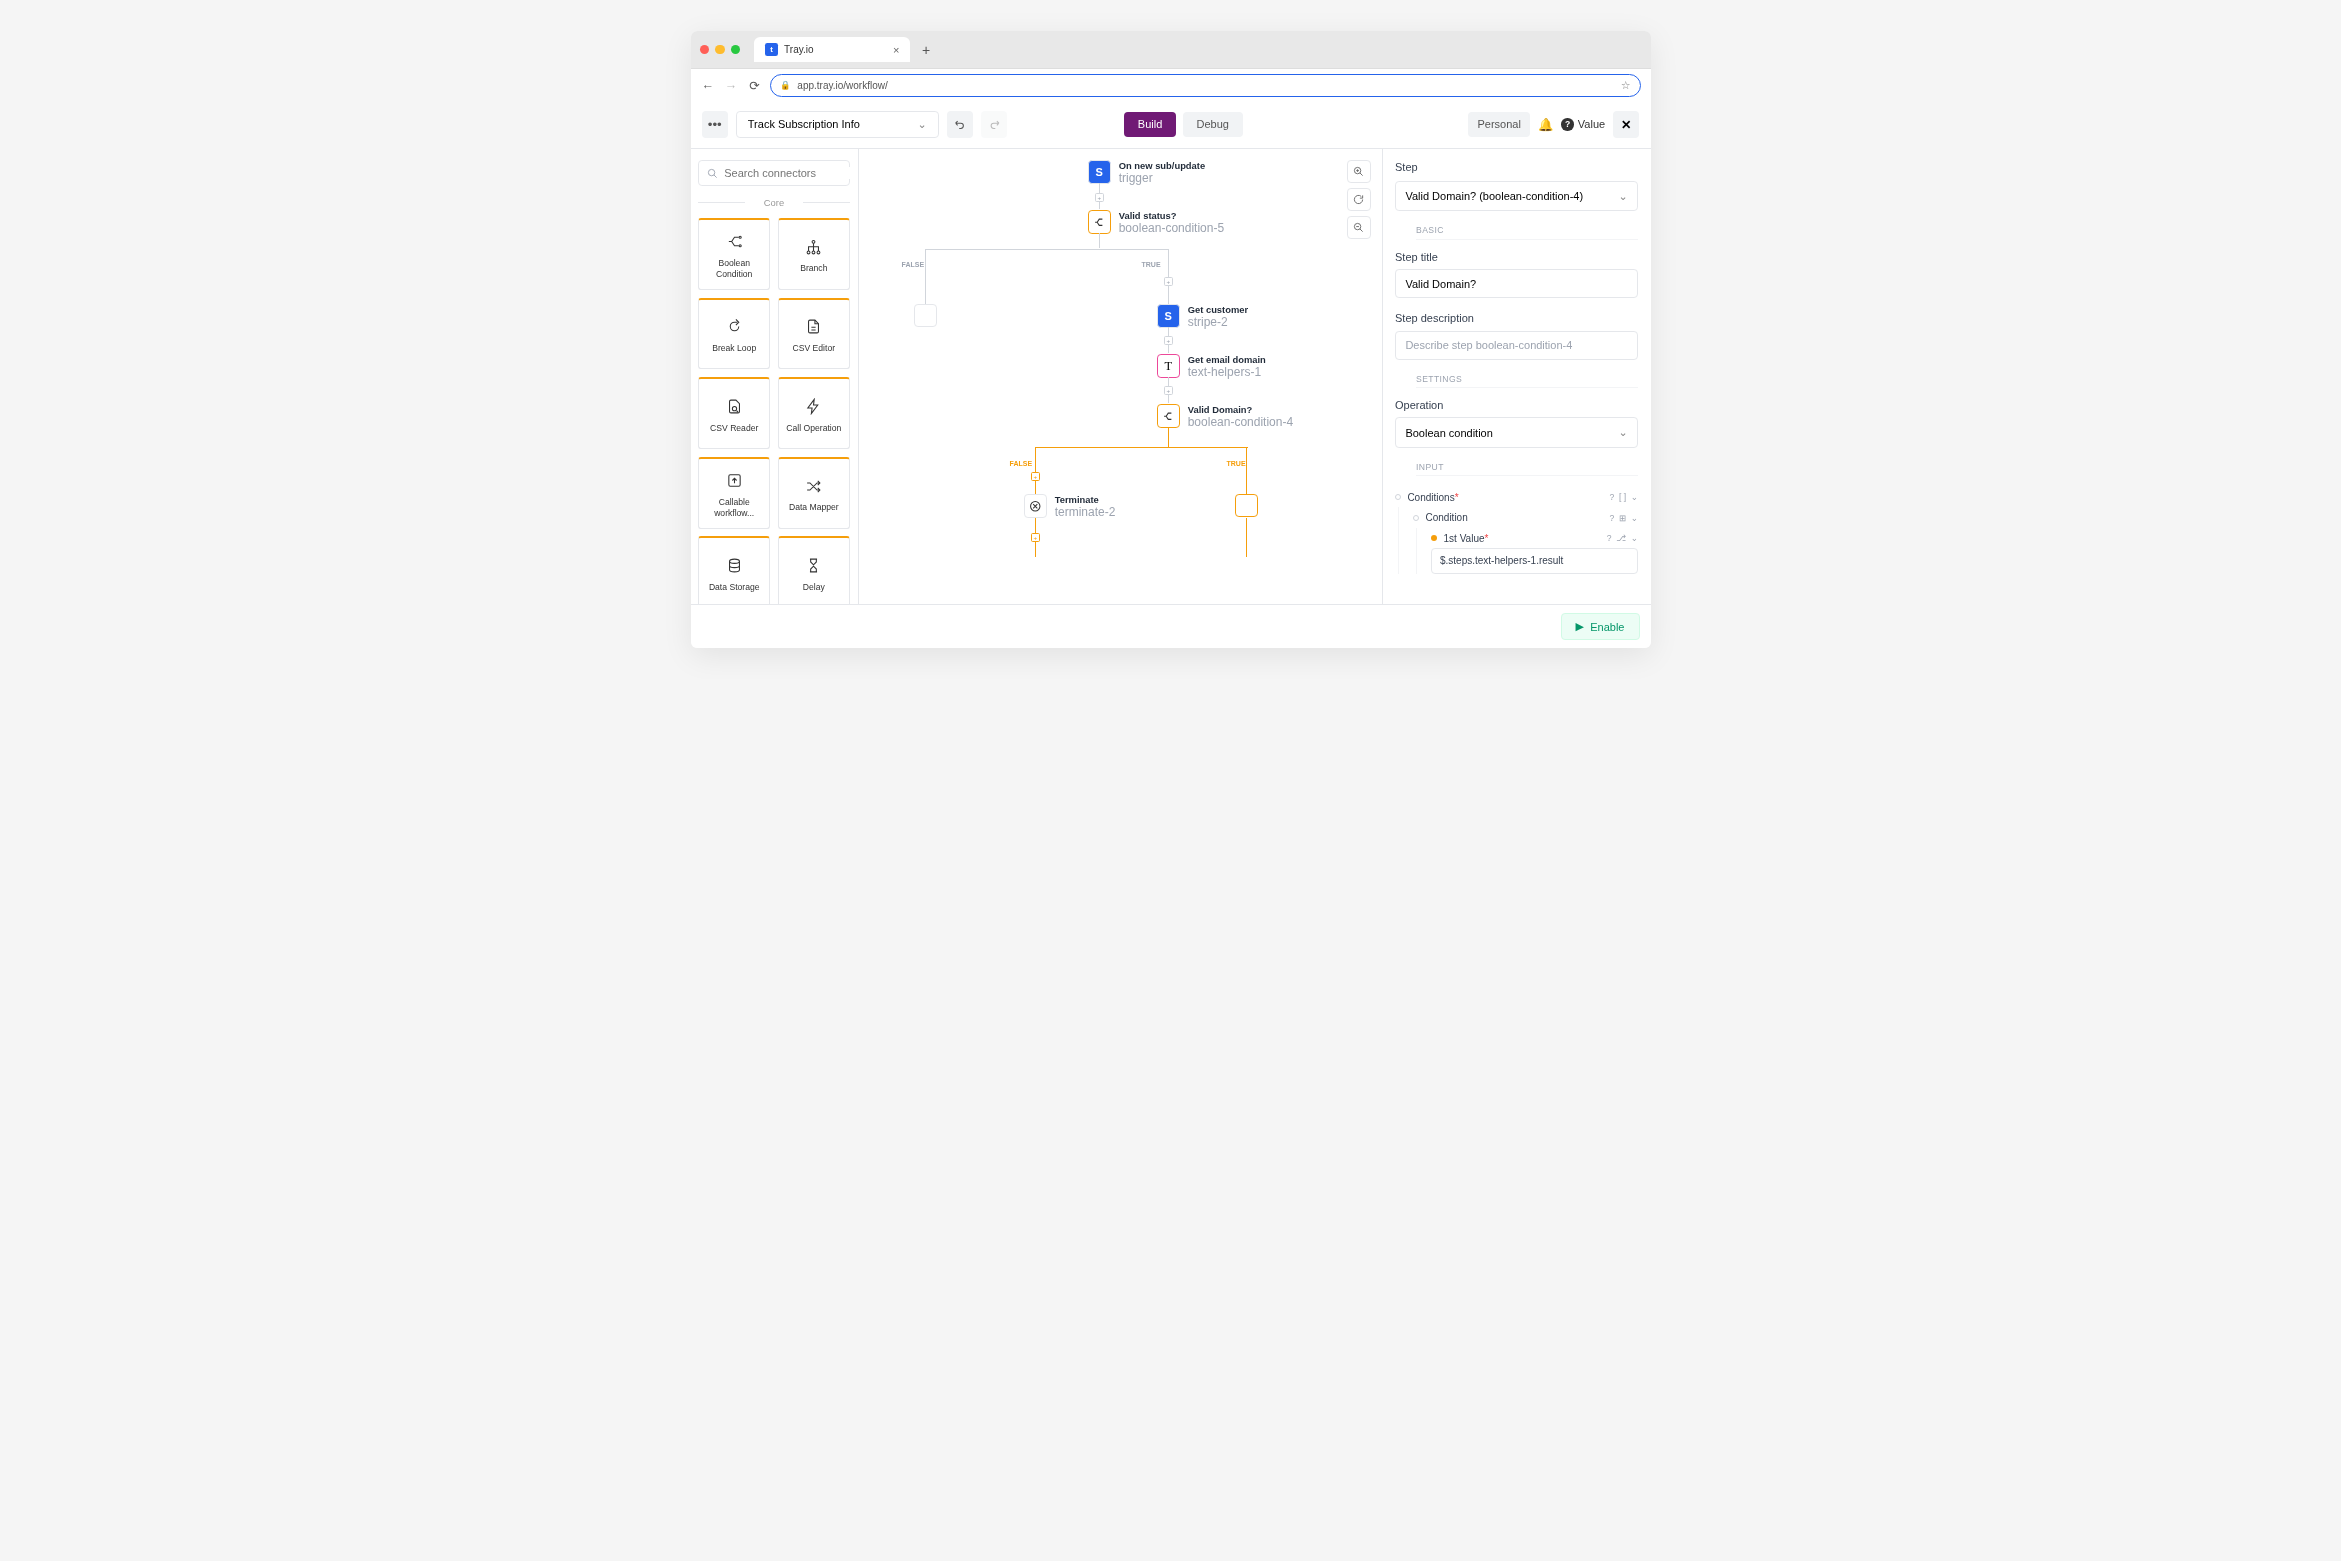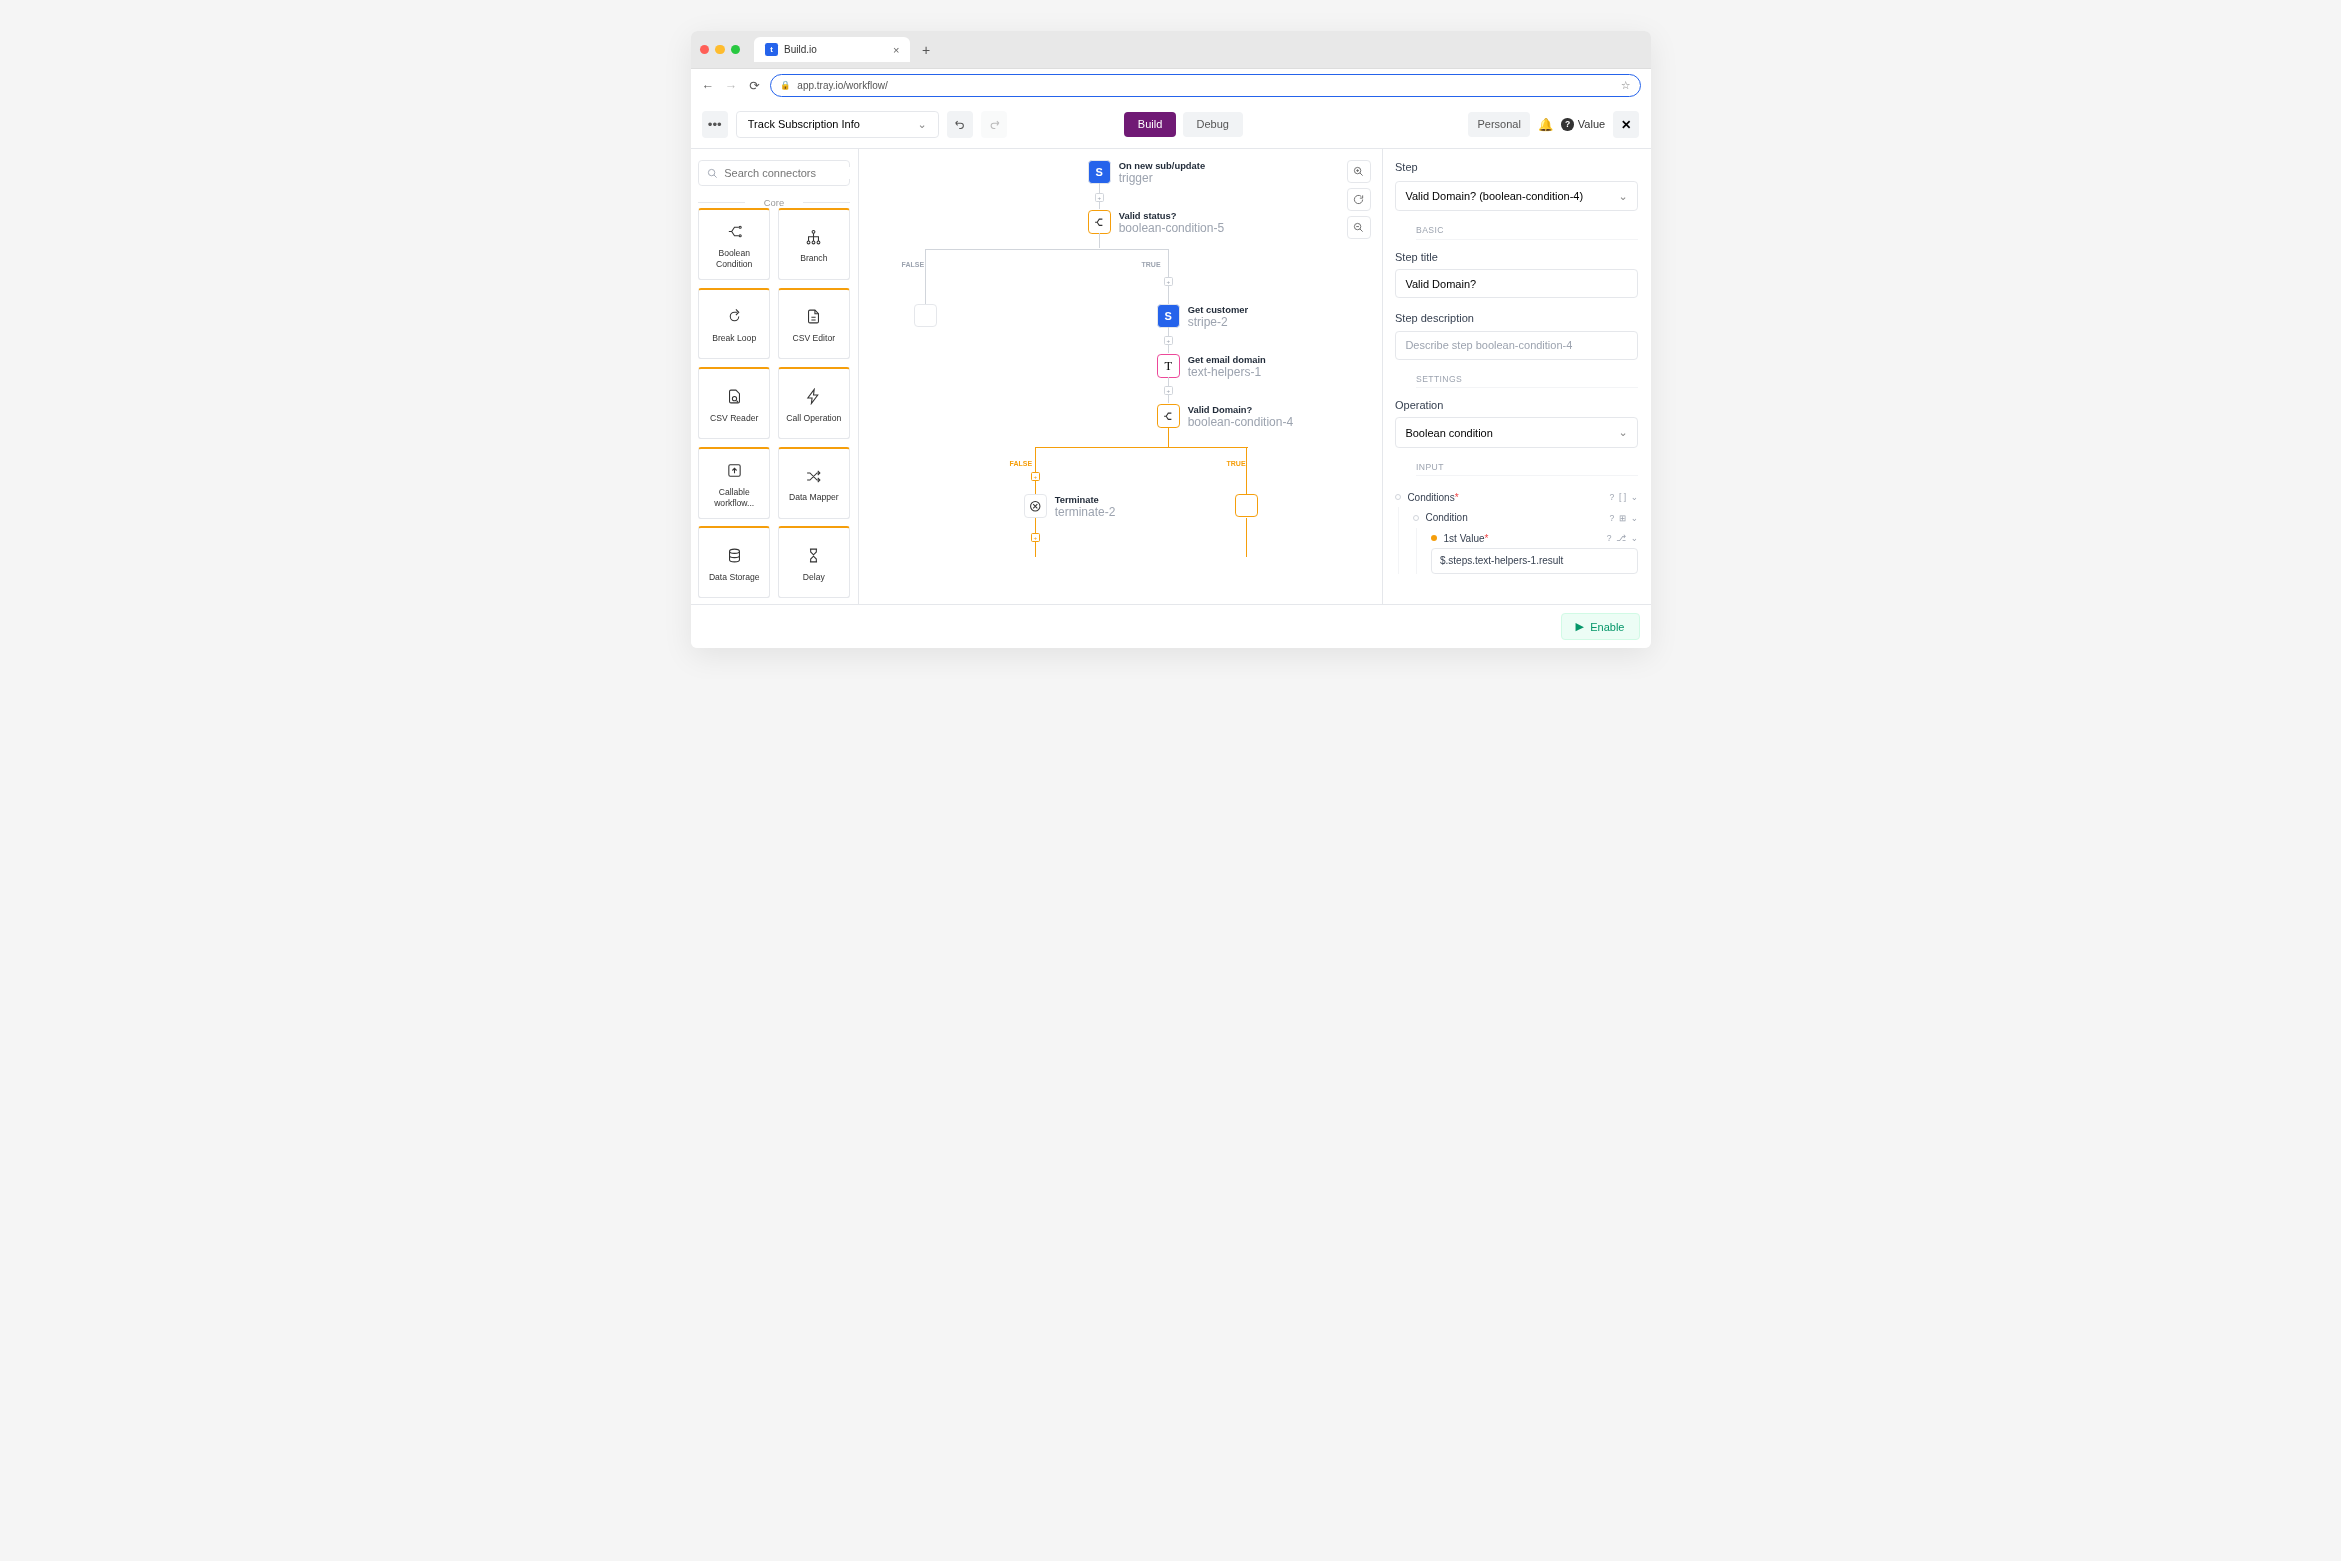--- a/index.html
+++ b/index.html
@@ -37,21 +37,21 @@
 .right-group { display: flex; align-items: center; gap: 7.8px; margin-left: auto; }
 .text-btn { font-size: 11px; color: #555; cursor: pointer; padding: 4.7px; }
 .help { display: flex; align-items: center; gap: 3.9px; font-size: 11px; color: #333; cursor: pointer; }
 .close-app { width: 26.5px; height: 26.5px; display: flex; align-items: center; justify-content: center; background: #f1f3f5; border-radius: 3.9px; cursor: pointer; font-size: 12.5px; font-weight: bold; }
 
 
 .main { flex: 1; display: flex; overflow: hidden; }
 .sidebar { width: 168px; border-right: 0.8px solid #e5e7eb; display: flex; flex-direction: column; padding: 11px 7.8px; overflow: auto; }
 .search-box { display: flex; align-items: flex-end; border: 0.8px solid #e5e7eb; border-radius: 3.9px; padding: 6.2px 7.8px; gap: 6.2px; font-size: 11px; color: #999; }
 .search-box input { border: none; outline: none; font-size: 11px; flex: 1; color: #333; }
-.core-label { text-align: center; font-size: 9.4px; color: #999; margin: 11px 0 0; position: relative; }
+.core-label { text-align: center; font-size: 9.4px; color: #999; margin: 11px 0 10px; position: relative; }
 .core-label::before, .core-label::after { content: ''; position: absolute; top: 50%; width: 47px; height: 0.8px; background: #e5e7eb; }
 .core-label::before { left: 0; }
 .core-label::after { right: 0; }
 .connectors { display: grid; grid-template-columns: 1fr 1fr; gap: 7.8px; }
 .connector-card { border: 0.8px solid #e5e7eb; border-top: 2.3px solid #f59e0b; border-radius: 3.1px; display: flex; flex-direction: column; align-items: center; justify-content: center; padding: 11px 4.7px 7.8px; gap: 6.2px; cursor: pointer; aspect-ratio: 1; }
 .connector-card .icon { font-size: 15.6px; color: #333; height: 20px; display: flex; align-items: center; }
 .connector-card .label { font-size: 8.6px; text-align: center; color: #333; line-height: 1.3; }
 
 
 .canvas { flex: 1; position: relative; background: #fff; overflow: hidden; }
@@ -102,21 +102,21 @@
 
   <div class="browser-chrome">
     <div class="tab-row">
       <div class="traffic-lights">
         <div class="traffic-light red"></div>
         <div class="traffic-light yellow"></div>
         <div class="traffic-light green"></div>
       </div>
       <div class="tab">
         <div class="tab-favicon">t</div>
-        <span>Build.io</span>
+        <span>Tray.io</span>
         <span class="tab-close">×</span>
       </div>
       <div class="new-tab">+</div>
     </div>
     <div class="url-bar">
       <div class="nav-btn">←</div>
       <div class="nav-btn disabled">→</div>
       <div class="nav-btn">⟳</div>
       <div class="address-field">
         <span class="lock-icon">🔒</span>

